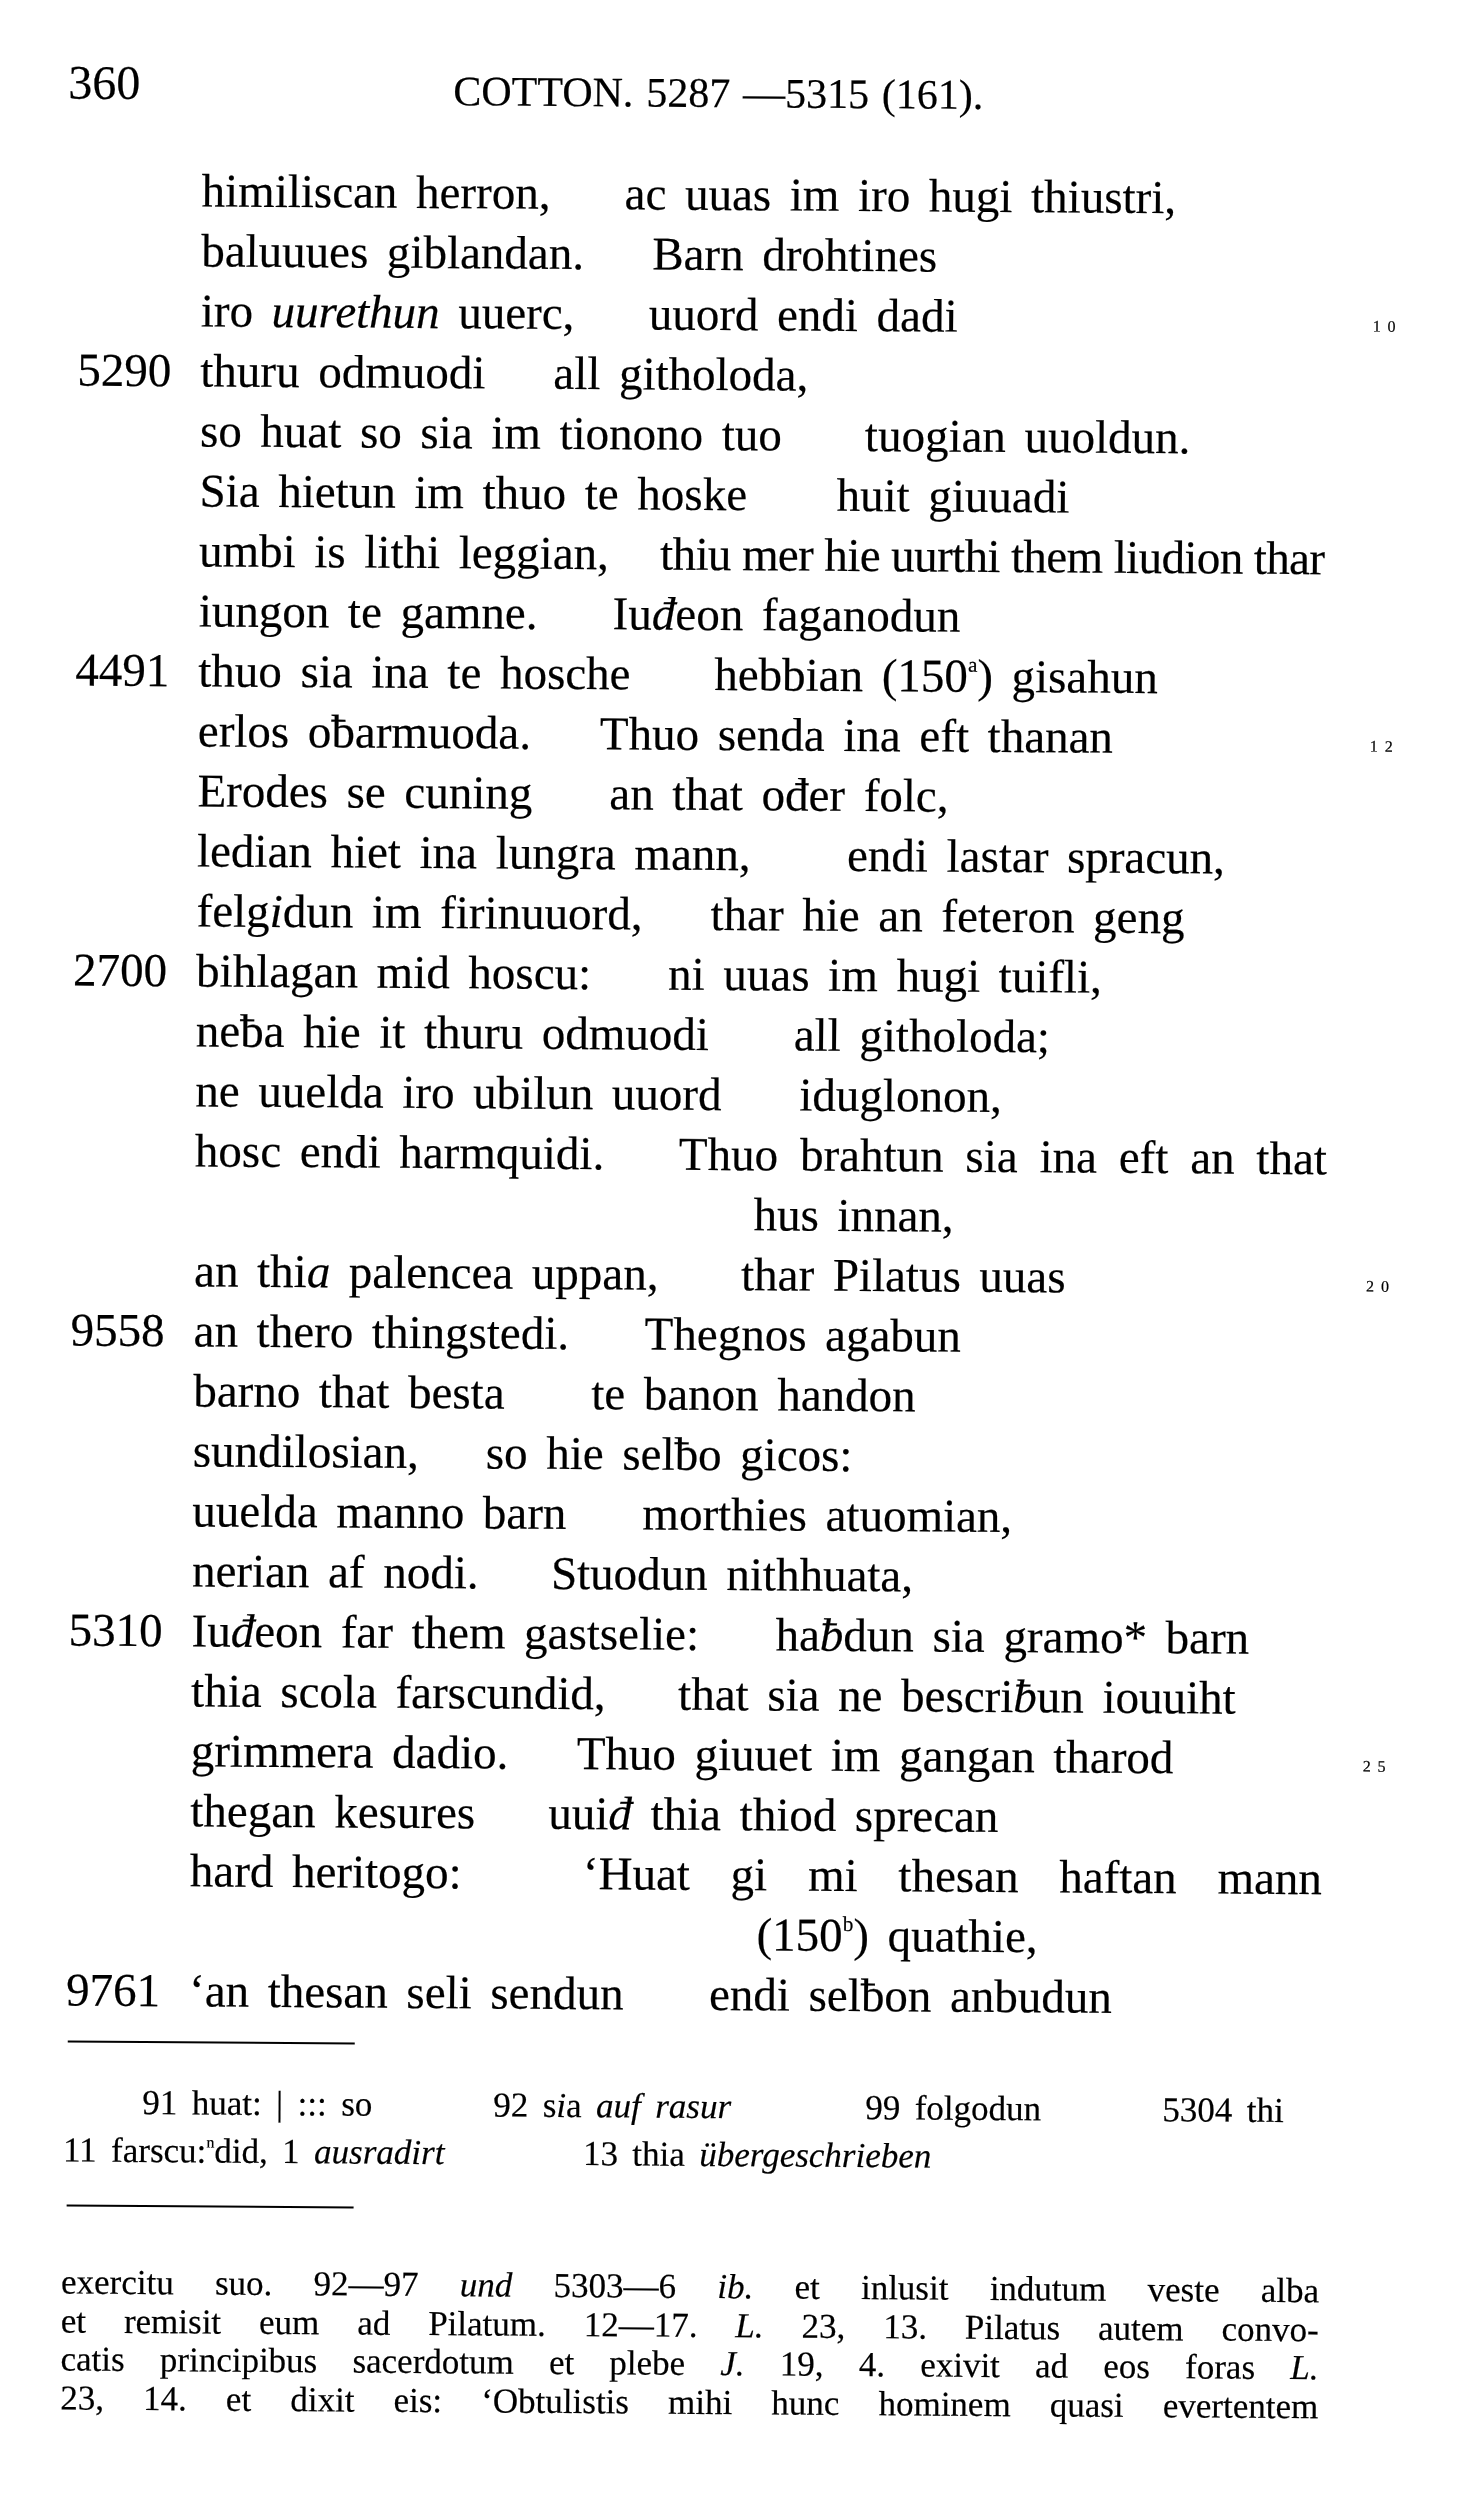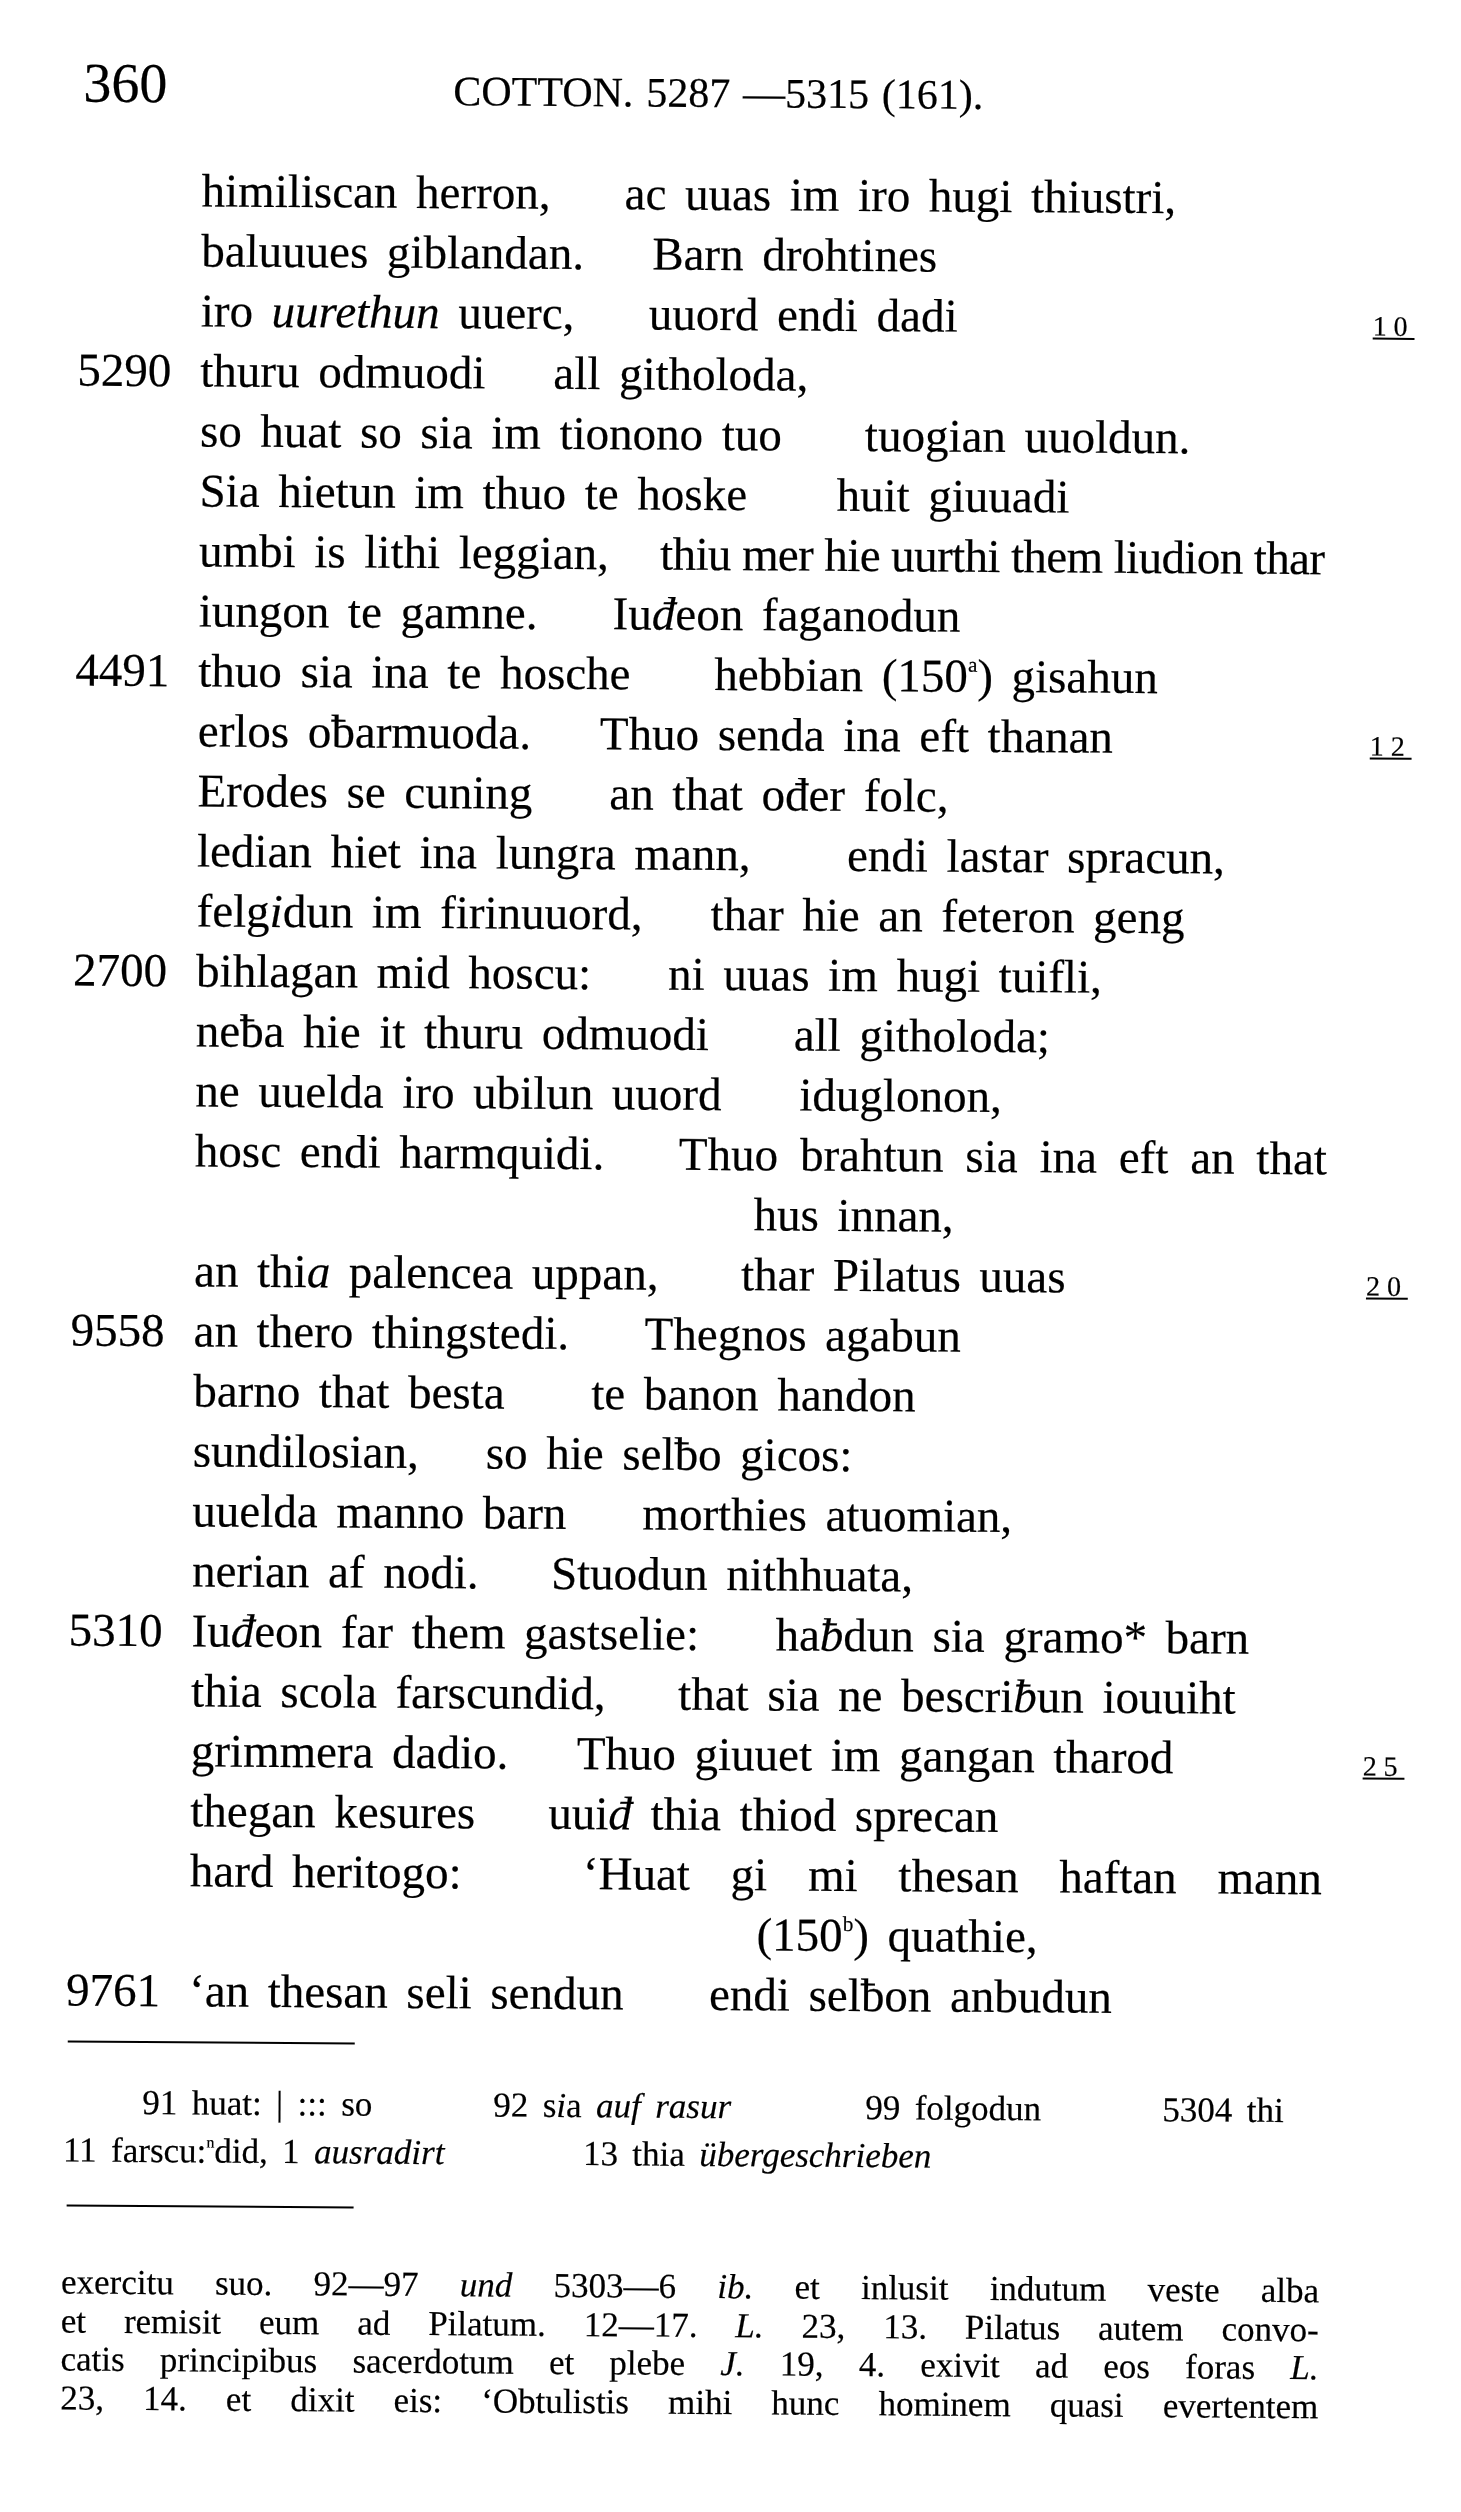--- a/index.html
+++ b/index.html
@@ -6,34 +6,34 @@
   body {
     width: 1462px; height: 2512px; position: relative; overflow: hidden;
     color: #000000;
     font-family: "Liberation Serif", "DejaVu Serif", serif;
   }
   .page {
     position: absolute; left: 0; top: 0; width: 1462px; height: 2512px;
     transform-origin: 0 0; transform: rotate(0.4deg);
     -webkit-text-stroke: 0.2px #000;
   }
-  .pagenum { position: absolute; left: 84px; top: 58px; font-size: 56px; line-height: 48px; white-space: nowrap; }
+  .pagenum { position: absolute; left: 69px; top: 58px; font-size: 48px; line-height: 48px; white-space: nowrap; }
   .runhead { position: absolute; left: 454px; top: 67px; font-size: 42px; line-height: 42px; white-space: nowrap; word-spacing: 2.3px; }
 
   .verses { position: absolute; left: 0; top: 159px; width: 1462px; }
   .line {
     position: relative; height: 60px; line-height: 60px;
     font-size: 47px; white-space: nowrap; word-spacing: 6.9px;
   }
   .line .num { position: absolute; left: 34px; width: 140px; top: 0; text-align: right; word-spacing: 0; }
   .line .a { position: absolute; left: 203px; top: 0; }
   .line .b { position: absolute; top: 0; }
   .line .b.just { white-space: normal; text-align: justify; text-align-last: justify; }
   .line .b.tight { word-spacing: 0; letter-spacing: -0.6px; }
-  .line .mnum { position: absolute; left: 1375px; top: 7.7px; font-size: 28px; letter-spacing: 6.9px; word-spacing: 0; text-decoration: underline; }
+  .line .mnum { position: absolute; left: 1375px; top: 7.7px; font-size: 16px; letter-spacing: 6.9px; word-spacing: 0; }
 
   i { font-style: italic; }
   sup { font-size: 0.45em; line-height: 0; vertical-align: baseline; position: relative; top: -0.95em; }
 
   .rule { position: absolute; left: 82px; width: 287px; height: 1.7px; background: #000; }
 
   .app-line { position: absolute; left: 0; width: 1462px; height: 49px; font-size: 35px; line-height: 49px; }
   .app-item { position: absolute; top: 0; white-space: nowrap; word-spacing: 5.7px; }
 
   .src-line {

